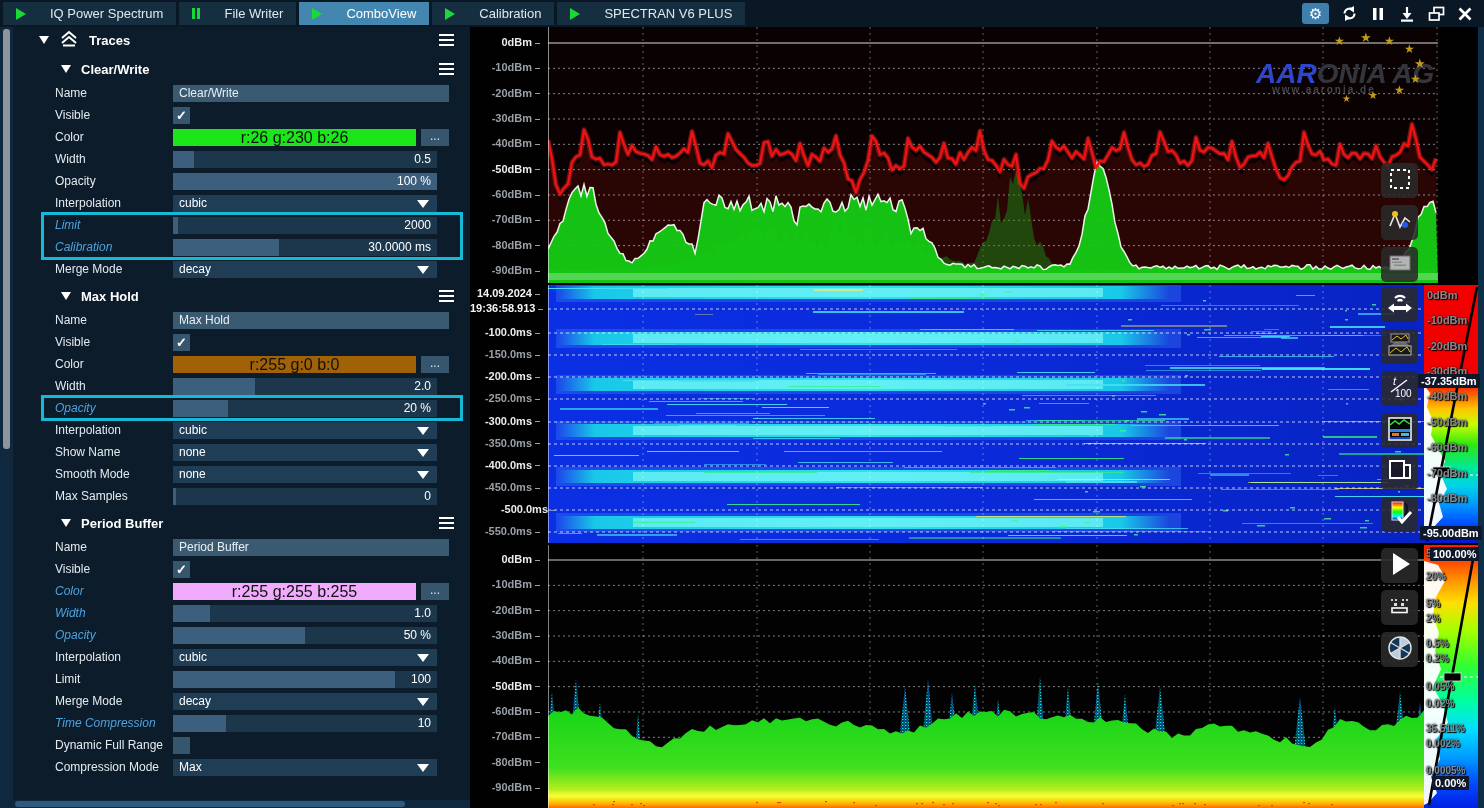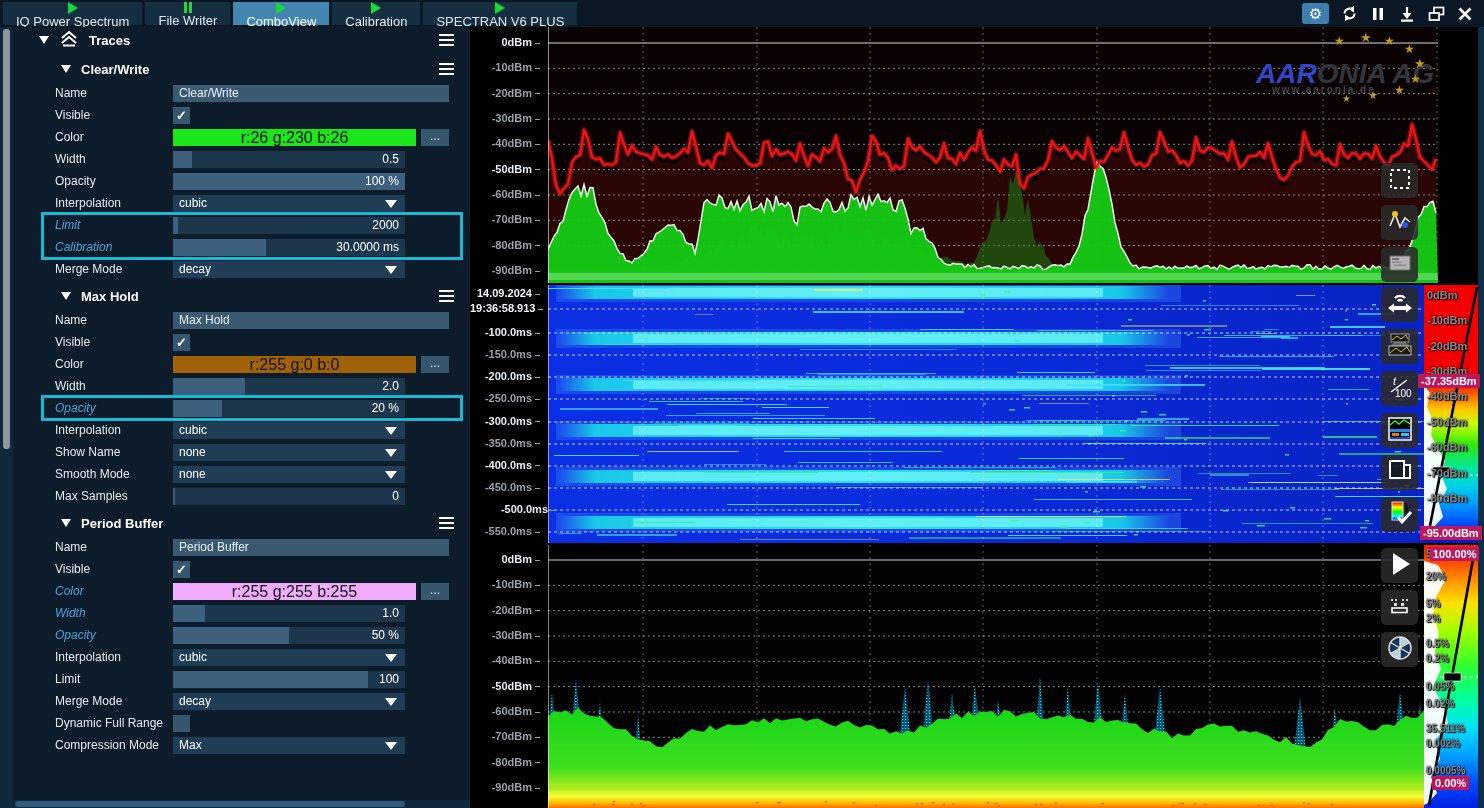--- a/index.html
+++ b/index.html
@@ -3,22 +3,22 @@
 <meta charset="utf-8">
 <style>
   html,body{margin:0;padding:0;background:#000;}
   #app{position:relative;width:1484px;height:808px;overflow:hidden;background:#010101;
        font-family:"Liberation Sans",sans-serif;-webkit-font-smoothing:antialiased;}
   .abs{position:absolute;}
   
   #titlebar{position:absolute;left:0;top:0;width:1484px;height:27px;background:#0a1724;
             display:flex;align-items:center;border-bottom:1px solid #000;}
   #tabs{display:flex;align-items:center;height:27px;}
-  .tab{display:flex;align-items:center;gap:0;height:23px;margin-left:3px;padding:0 13px;
-       background:#152e40;color:#dfe8ee;font-size:13px;cursor:default;flex-direction:column;}
+  .tab{display:flex;align-items:center;gap:24px;height:23px;margin-left:3px;padding:0 13px;
+       background:#152e40;color:#dfe8ee;font-size:13px;cursor:default;}
   .tab.selected{background:#4387b0;color:#ffffff;}
   .play-ico{width:0;height:0;border-left:10px solid #19d838;border-top:6px solid transparent;border-bottom:6px solid transparent;}
   .pause-ico{display:flex;gap:2px;}
   .pause-ico i{display:block;width:3px;height:11px;background:#19d838;}
   #winbtns{margin-left:auto;display:flex;align-items:center;gap:11px;padding-right:10px;}
   .wbtn{display:flex;align-items:center;justify-content:center;min-width:18px;height:21px;color:#fff;}
   .wbtn.boxed{background:#3f7fae;border-radius:3px;width:27px;}
   .gear-glyph{font-size:15px;line-height:15px;color:#fff;}
   
   #panel{position:absolute;left:0;top:27px;width:470px;height:781px;background:#0c1c2b;}
@@ -29,21 +29,21 @@
   #panel-content{position:absolute;left:13px;top:0;width:457px;}
   .trc-header{height:26px;display:flex;align-items:center;gap:10px;padding-left:26px;color:#fff;font-weight:bold;font-size:13px;}
   .sec{margin-top:3px;}
   .sec-header{height:26px;display:flex;align-items:center;gap:10px;padding-left:48px;color:#fff;font-weight:bold;font-size:13px;}
   .tri{width:0;height:0;border-top:8px solid #fff;border-left:5.5px solid transparent;border-right:5.5px solid transparent;}
   .burger{margin-left:auto;margin-right:16px;display:flex;flex-direction:column;gap:2.5px;}
   .burger i{display:block;width:15px;height:2.5px;background:#fff;}
   .row{height:22px;display:flex;align-items:center;}
   .row .lbl{width:118px;margin-left:42px;font-size:12px;color:#e4eaee;white-space:nowrap;}
   .row .lbl.mod{color:#4ea3dd;font-style:italic;}
-  .ctrl{position:relative;width:232px;height:17px;font-size:12px;}
+  .ctrl{position:relative;width:264px;height:17px;font-size:12px;}
   .ctrl.txt{background:#3a5a72;color:#e9eff3;line-height:17px;padding-left:6px;width:270px;}
   .chk{width:17px;height:17px;background:#35566d;color:#fff;font-size:13px;font-weight:bold;text-align:center;line-height:17px;}
   .sld{background:#1c374c;}
   .sld .fill{position:absolute;left:0;top:0;bottom:0;background:#3b5f7c;}
   .sld .val{position:absolute;right:6px;top:0;line-height:17px;color:#fff;}
   .dd{background:#1f3e56;}
   .dd .val{position:absolute;left:6px;top:0;line-height:17px;color:#fff;}
   .dd .arr{position:absolute;right:8px;top:5px;width:0;height:0;border-left:6px solid transparent;border-right:6px solid transparent;border-top:8px solid #fff;}
   .colwrap{width:276px;height:17px;position:relative;}
   .colorbar{position:absolute;left:0;top:0;width:243px;height:17px;text-align:center;line-height:17px;color:#101010;}
@@ -55,21 +55,21 @@
   .axlbl::after{content:"";display:inline-block;width:5px;height:1px;background:#9aa0a6;margin-left:3px;vertical-align:middle;}
   .axlbl.b{color:#e8ecef;}
   .axlbl.ts{color:#f2f5f7;}
   .axlbl.ts::after{width:5px;}
   
   .scale{position:absolute;width:54px;overflow:visible;}
   .scale .grad{position:absolute;left:0;top:0;width:54px;height:100%;}
   .sclbl{position:absolute;font-size:11px;font-weight:bold;color:#85898d;
          text-shadow:1px 1px 1px #000,0 0 2px #000;white-space:nowrap;z-index:3;}
   .sclbl.small{font-size:10px;}
-  .badge{position:absolute;background:#be185d;color:#fff;font-size:11px;font-weight:bold;
+  .badge{position:absolute;background:#0f172a;color:#fff;font-size:11px;font-weight:bold;
          padding:0 3px;line-height:14px;white-space:nowrap;z-index:5;border-radius:1px;}
   
   .tbtn{position:absolute;width:37px;height:35px;background:rgba(42,42,42,0.88);
         border-radius:5px;display:flex;align-items:center;justify-content:center;z-index:6;}
   
   #logo{position:absolute;left:1256px;top:40px;width:180px;height:66px;z-index:3;pointer-events:none;}
   #logo .brand{position:absolute;left:0px;top:18px;font-size:28px;font-weight:bold;font-style:italic;letter-spacing:0px;white-space:nowrap;}
   #logo .brand .a1{color:#2e46cc;}
   #logo .brand .a2{color:#33343c;text-shadow:0 0 1px #14141c;}
   #logo .site{position:absolute;left:16px;top:44px;font-size:10px;font-weight:bold;letter-spacing:2px;color:#45454d;}
@@ -358,20 +358,27 @@
               <div class="ctrl sld">
                 <div class="fill" style="width: 84%;"></div>
                 <div class="val">100</div>
               </div>
             </div>
             <div class="row">
               <div class="lbl">Merge Mode</div>
               <div class="ctrl dd">
                 <div class="val">decay</div>
                 <div class="arr"></div>
+              </div>
+            </div>
+            <div class="row">
+              <div class="lbl mod">Time Compression</div>
+              <div class="ctrl sld">
+                <div class="fill" style="width: 20%;"></div>
+                <div class="val">10</div>
               </div>
             </div>
             <div class="row">
               <div class="lbl">Dynamic Full Range</div>
               <div class="chk"></div>
             </div>
             <div class="row">
               <div class="lbl">Compression Mode</div>
               <div class="ctrl dd">
                 <div class="val">Max</div>

